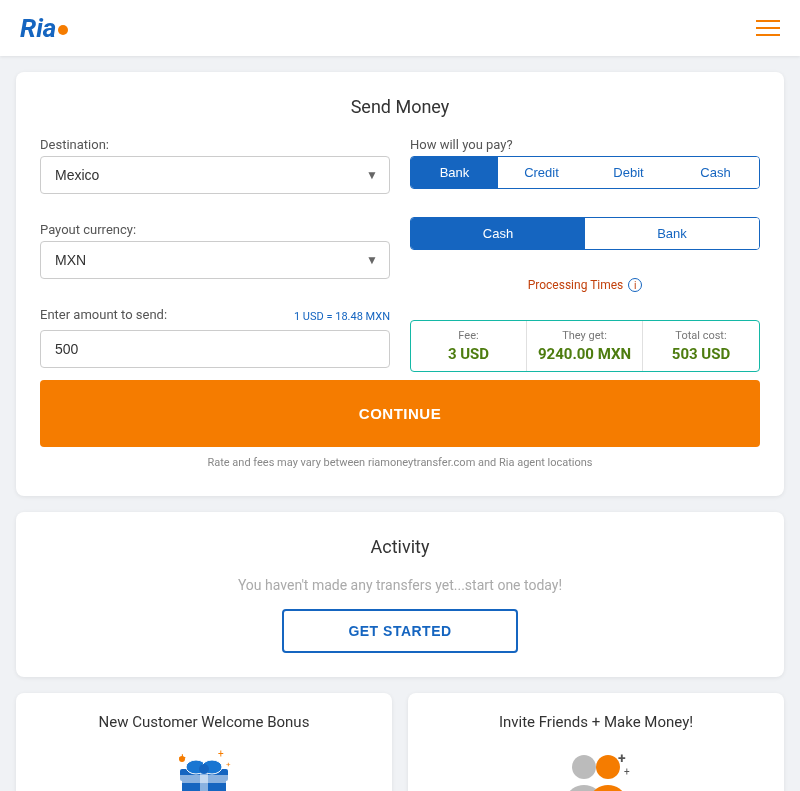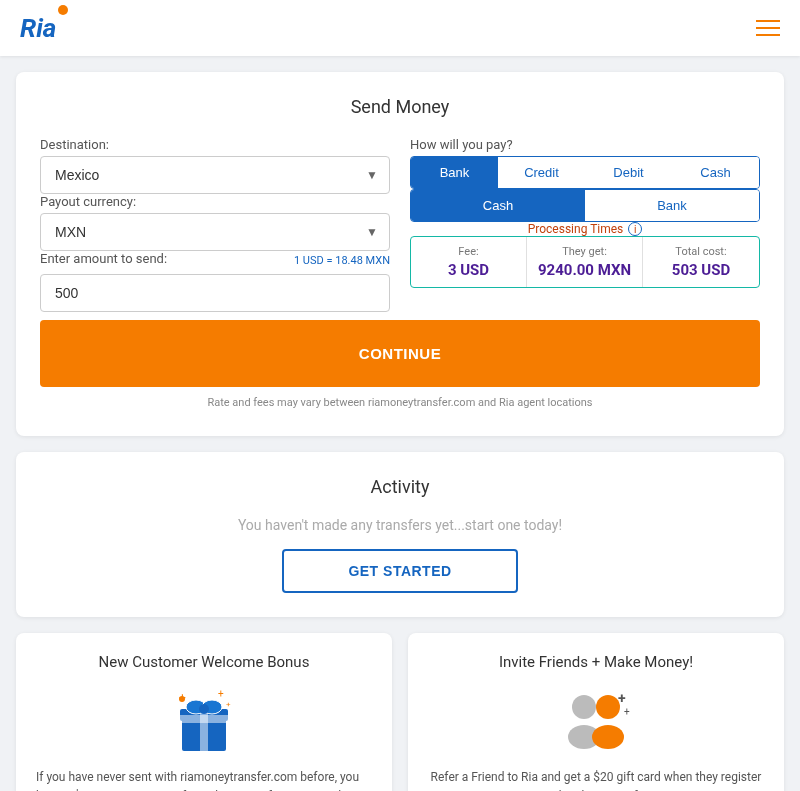--- a/index.html
+++ b/index.html
@@ -14,21 +14,21 @@
       background: #fff;
       height: 56px;
       display: flex;
       align-items: center;
       justify-content: space-between;
       padding: 0 20px;
       box-shadow: 0 1px 3px rgba(0,0,0,0.08);
     }
     .logo {
       display: flex;
-      align-items: flex-start;
+      align-items: flex-end;
       gap: 2px;
     }
     .logo-dot {
       width: 10px;
       height: 10px;
       background: #f57c00;
       border-radius: 50%;
       position: relative;
       top: -8px;
     }
@@ -73,21 +73,21 @@
     }
     
     .send-form-grid {
       display: grid;
       grid-template-columns: 1fr 1fr;
       gap: 20px;
     }
     .form-left, .form-right {
       display: flex;
       flex-direction: column;
-      gap: 0;
+      gap: 28px;
     }
     .form-label {
       font-size: 13px;
       color: #555;
       margin-bottom: 4px;
     }
     .form-select {
       width: 100%;
       padding: 10px 14px;
       border: 1px solid #ccc;
@@ -204,21 +204,21 @@
     }
     .fee-label {
       font-size: 11px;
       color: #777;
       display: block;
       margin-bottom: 2px;
     }
     .fee-value {
       font-size: 15px;
       font-weight: 700;
-      color: #4c1d95;
+      color: #4d7c0f;
     }
     
     .continue-btn-wrapper {
       margin-top: 8px;
     }
     .continue-btn {
       width: 100%;
       padding: 25px;
       background: #f57c00;
       color: #fff;

